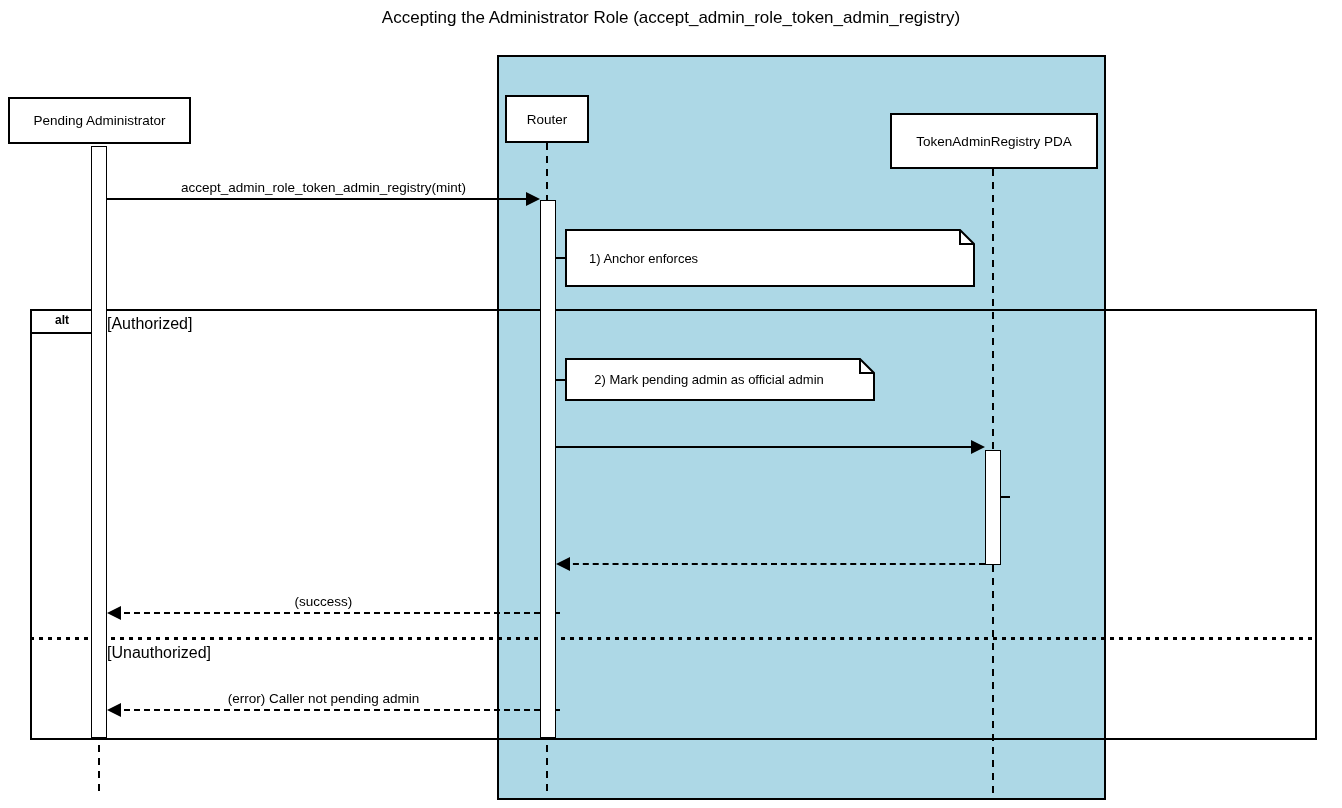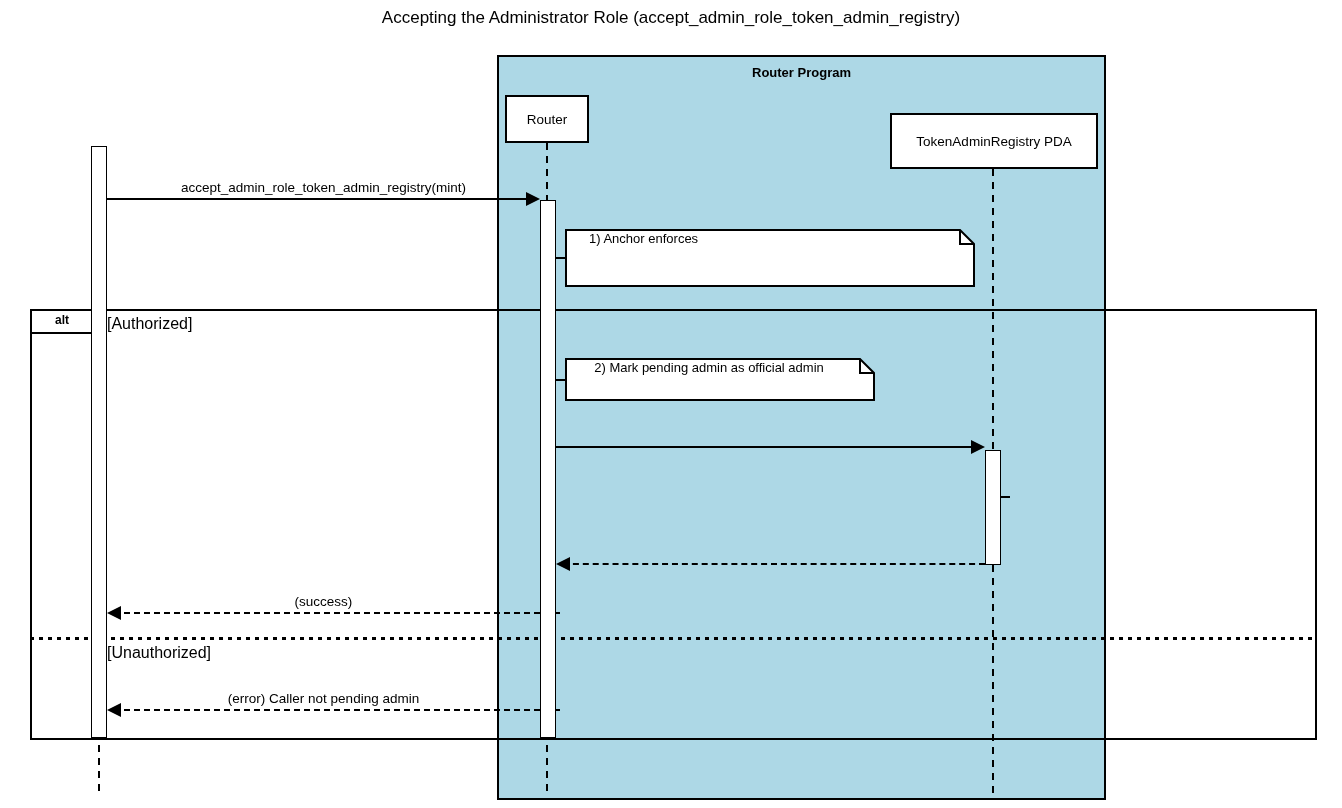--- a/index.html
+++ b/index.html
@@ -29,41 +29,43 @@
   .divider{left:30px;top:637px;width:1287px;height:3px;background:repeating-linear-gradient(90deg,#000 0 4px,transparent 4px 9px);z-index:3;}
   
   .mline-solid{height:0;border-top:2px solid #000;z-index:4;}
   .mline-dashed{height:0;border-top:2px dashed #000;z-index:4;}
   .mlabel{font-size:13.5px;text-align:center;z-index:4;white-space:nowrap;}
   .arrow-right{width:0;height:0;border-top:7px solid transparent;border-bottom:7px solid transparent;border-left:14px solid #000;z-index:6;}
   .arrow-left{width:0;height:0;border-top:7px solid transparent;border-bottom:7px solid transparent;border-right:14px solid #000;z-index:6;}
   
   .note{z-index:4;}
   .note svg{display:block;}
-  .note-text{position:absolute;left:0;top:0;width:100%;height:100%;display:flex;flex-direction:column;justify-content:flex-start;font-size:13px;line-height:19px;}
+  .note-text{position:absolute;left:0;top:0;width:100%;height:100%;display:flex;flex-direction:column;justify-content:center;font-size:13px;line-height:19px;}
   .note-text.centered{align-items:center;text-align:center;}
   .note-text.leftal{padding-left:24px;box-sizing:border-box;}
   .connector{height:0;border-top:2px solid #000;z-index:4;}
 </style>
 </head>
 <body>
 
 <div id="stage">
 
   <div class="abs title">Accepting the Administrator Role (accept_admin_role_token_admin_registry)</div>
 
   <div class="abs frame"></div>
-  <div class="abs frame-label">Router Program</div>
 
   <div class="abs lifeline" style="left:98px;top:745px;height:47px;"></div>
   <div class="abs lifeline" style="left:546px;top:143px;height:57px;"></div>
   <div class="abs lifeline" style="left:546px;top:745px;height:50px;"></div>
   <div class="abs lifeline" style="left:992px;top:143px;height:307px;"></div>
   <div class="abs lifeline" style="left:992px;top:565px;height:230px;"></div>
 
+  <div class="abs participant p1">
+    <span>Pending Administrator</span>
+  </div>
   <div class="abs participant p2">
     <span>Router</span>
   </div>
   <div class="abs participant p3">
     <span>TokenAdminRegistry PDA</span>
   </div>
 
   <div class="abs altframe"></div>
   <div class="abs" style="left:30px;top:309px;z-index:4;">
     <svg width="78" height="26" viewBox="0 0 78 26">

